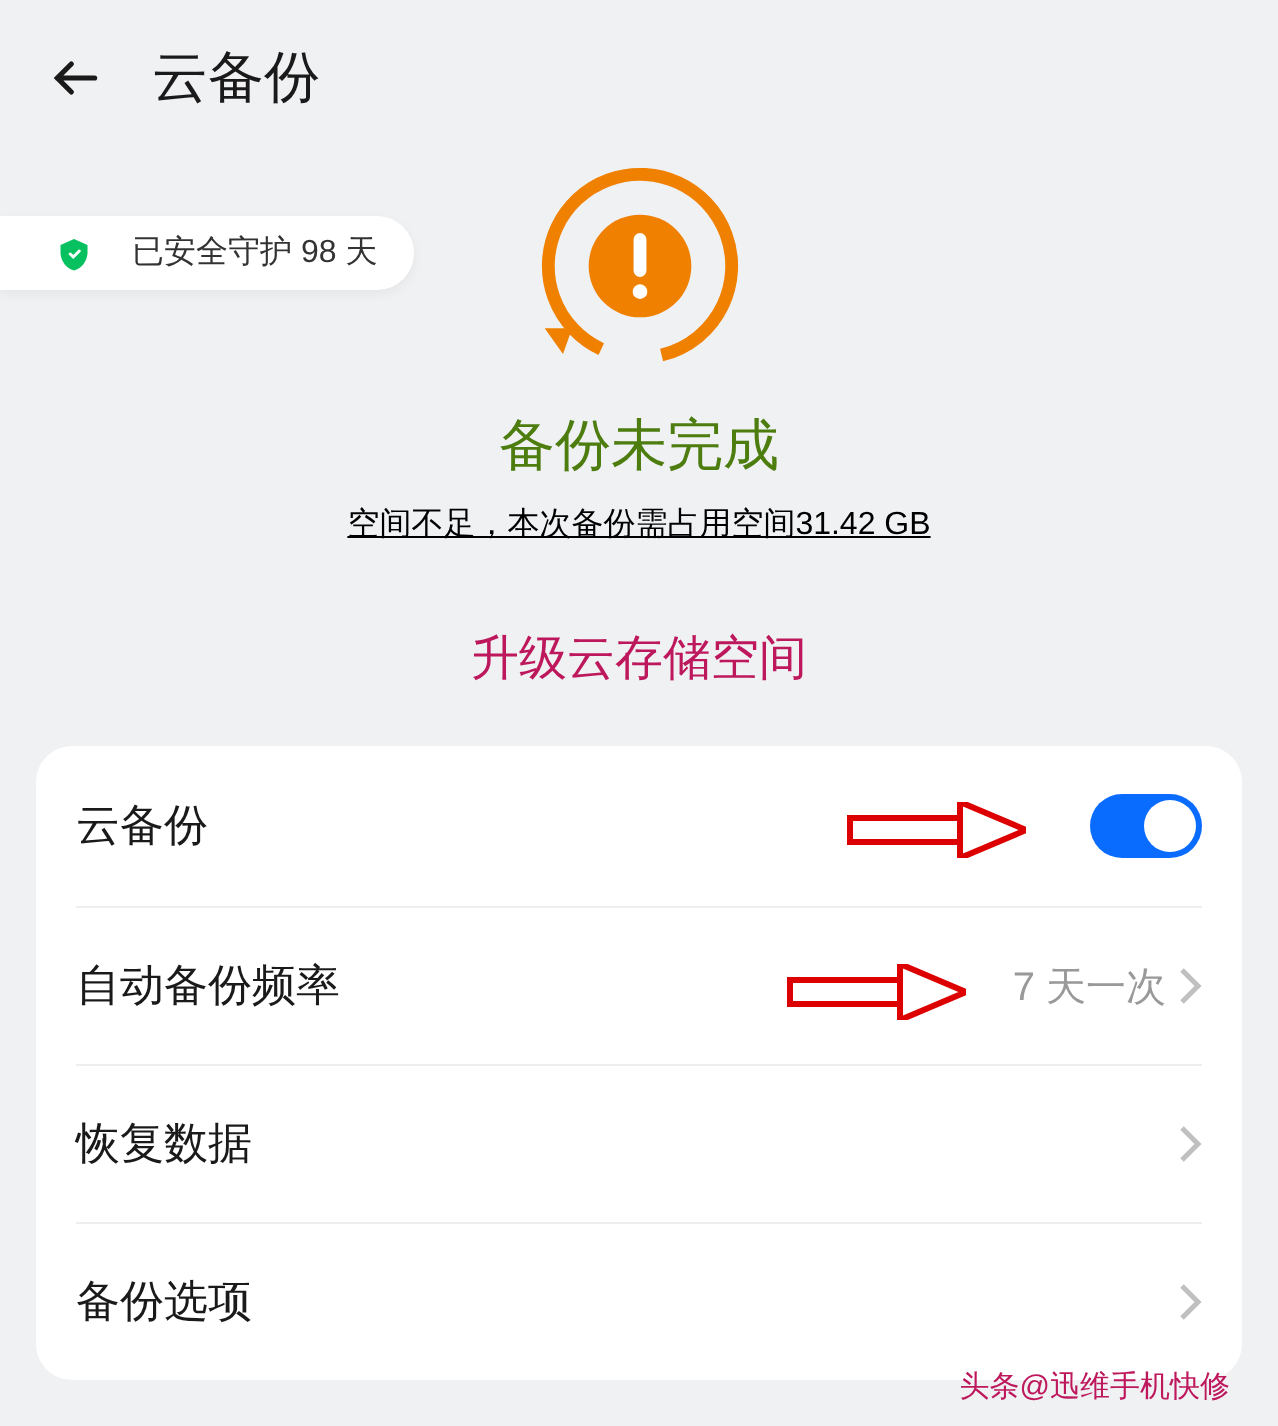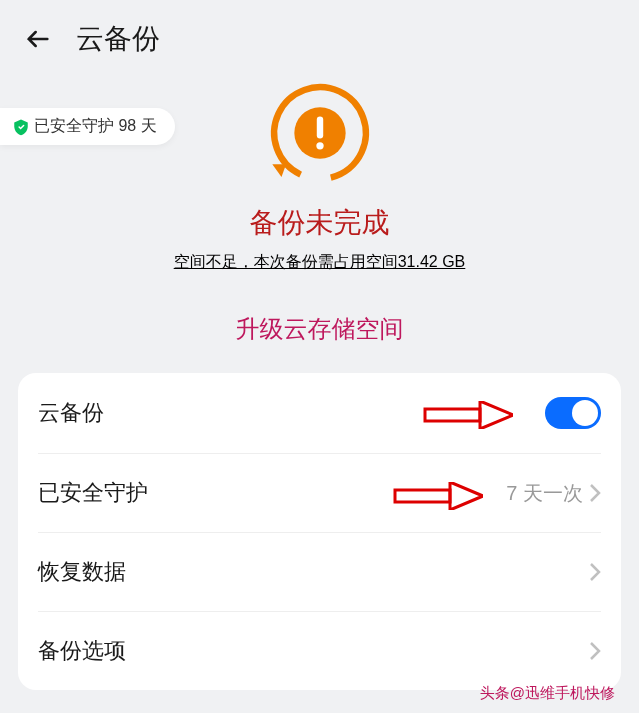--- a/index.html
+++ b/index.html
@@ -30,24 +30,24 @@
       font-size: 28px;
       font-weight: 500;
       color: #1a1a1a;
     }
     .security-badge {
       position: absolute;
       left: 0;
       top: 108px;
       background: #fff;
       border-radius: 0 20px 20px 0;
-      padding: 8px 18px 8px 12px;
-      display: flex;
-      align-items: center;
-      gap: 4px;
+      padding: 8px 18px 8px 28px;
+      display: flex;
+      align-items: center;
+      gap: 20px;
       box-shadow: 0 2px 6px rgba(0,0,0,0.05);
       z-index: 2;
     }
     .shield-icon {
       width: 18px;
       height: 18px;
     }
     .security-text {
       font-size: 16px;
       color: #333;
@@ -57,21 +57,21 @@
       padding: 0 24px 20px;
     }
     .backup-icon {
       width: 110px;
       height: 110px;
       margin: 0 auto 16px;
     }
     .status-title {
       font-size: 28px;
       font-weight: 500;
-      color: #b91c1c;
+      color: #4d7c0f;
       margin-bottom: 10px;
     }
     .status-subtitle {
       font-size: 16px;
       color: #000000;
       text-decoration: underline;
     }
     .upgrade-link {
       display: block;
       text-align: center;
@@ -191,21 +191,21 @@
     <div class="setting-right">
       <div class="toggle"></div>
     </div>
     <svg class="annotation-arrow" style="left:385px;top:28px" width="90" height="28" viewBox="0 0 90 28">
       <rect x="2" y="8" width="55" height="12" fill="none" stroke="#d00" stroke-width="3"></rect>
       <polygon points="57,0 90,14 57,28 57,20 57,8" fill="none" stroke="#d00" stroke-width="3"></polygon>
     </svg>
   </div>
 
   <div class="setting-row">
-    <span class="setting-label">已安全守护</span>
+    <span class="setting-label">自动备份频率</span>
     <div class="setting-right">
       <span class="setting-value">7 天一次</span>
       <span class="chevron">
         <svg viewBox="0 0 12 20" fill="none" stroke="currentColor" stroke-width="2.5">
             <path d="M2 2l8 8-8 8"></path>
           </svg>
       </span>
     </div>
     <svg class="annotation-arrow" style="left:355px;top:28px" width="90" height="28" viewBox="0 0 90 28">
       <rect x="2" y="8" width="55" height="12" fill="none" stroke="#d00" stroke-width="3"></rect>

